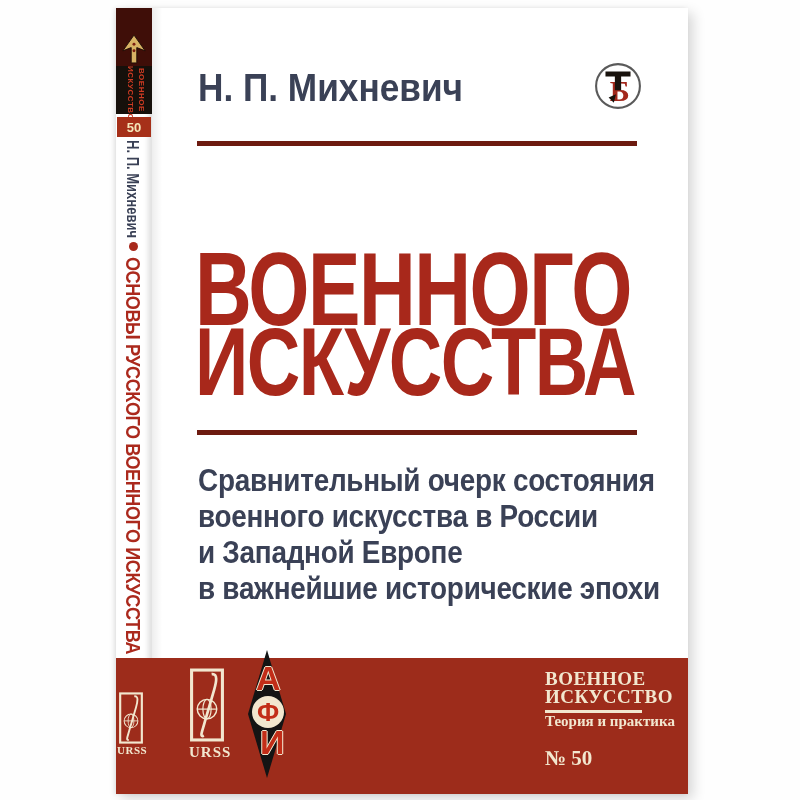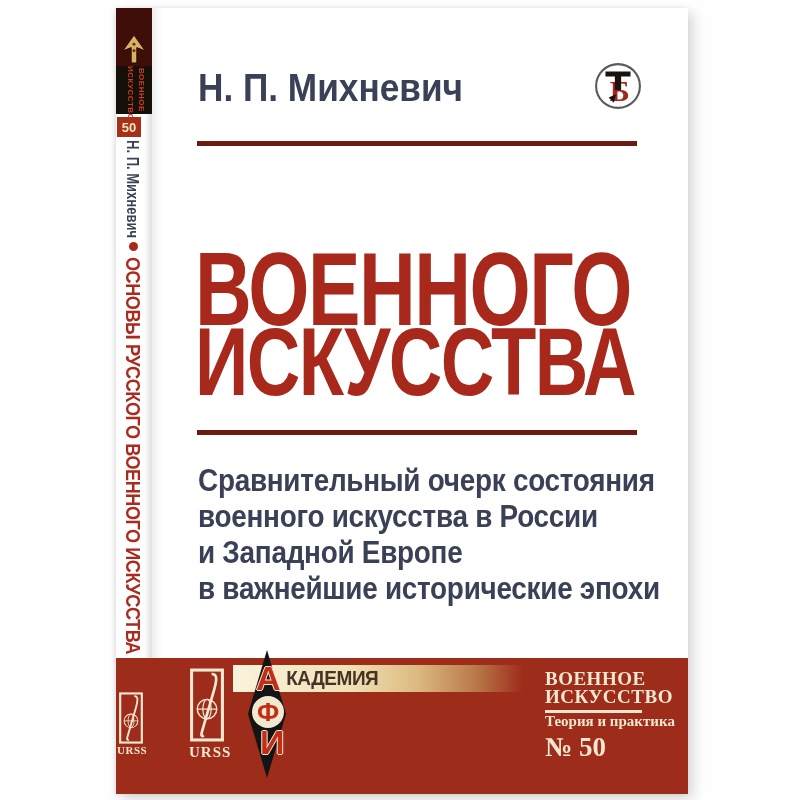--- a/index.html
+++ b/index.html
@@ -9,21 +9,21 @@
         box-shadow:5px 5px 12px rgba(0,0,0,.16), -2px 0 4px rgba(0,0,0,.08);}
   
   .spine{position:absolute;left:0;top:0;width:36px;height:100%;background:#fff;
          box-shadow:inset -4px 0 5px rgba(0,0,0,.12);}
   .sp-top{position:absolute;left:0;top:0;width:36px;height:58px;background:#3f0e08;
           border-bottom:2px solid #1a0a06;display:flex;align-items:flex-end;justify-content:center;}
   .sp-top svg{margin-bottom:1px;}
   .sp-black{position:absolute;left:0;top:58px;width:36px;height:48px;background:#16100b;
             writing-mode:vertical-rl;text-orientation:mixed;text-align:center;padding-right:5px;box-sizing:border-box;}
   .sp-black span{display:block;font-size:8px;font-weight:bold;color:#cf3b23;letter-spacing:.5px;line-height:11px;}
-  .sp-num{position:absolute;left:1px;top:109px;width:24px;height:20px;background:#a63019;
+  .sp-num{position:absolute;left:1px;top:109px;width:34px;height:20px;background:#a63019;
           color:#f5e6b8;font-size:13px;font-weight:bold;display:flex;align-items:center;justify-content:center;}
   .vert{writing-mode:vertical-rl;text-orientation:mixed;white-space:nowrap;}
   .sp-author{position:absolute;left:7px;top:132px;font-size:16px;font-weight:bold;color:#3a4156;
              transform-origin:left top;}
   .sp-dot{position:absolute;left:13px;top:234px;width:9px;height:9px;border-radius:50%;background:#a8291c;}
   .sp-title{position:absolute;left:5px;top:249px;font-size:21px;font-weight:bold;color:#ab291d;
             letter-spacing:-.5px;transform-origin:left top;}
   
   .front{position:absolute;left:36px;top:0;width:536px;height:100%;
          background:linear-gradient(90deg,rgba(0,0,0,.07),rgba(0,0,0,0) 10px);}
@@ -59,21 +59,21 @@
   .afi-a{left:140px;top:3px;font-size:34px;}
   .afi-i{left:144px;top:67px;font-size:34px;}
   .afi-circle{position:absolute;left:136px;top:38px;width:32px;height:32px;border-radius:50%;
               background:#f2e7cf;display:flex;align-items:center;justify-content:center;}
   .afi-circle b{font-size:26px;font-weight:bold;color:#c22d18;line-height:1;}
   .series-block{position:absolute;left:429px;top:12px;color:#f2e7cf;
                 font-family:"Liberation Serif",serif;font-weight:bold;}
   .sb-l1,.sb-l2{font-size:19px;line-height:17.5px;letter-spacing:.5px;}
   .sb-rule{width:97px;height:3px;background:#f2e7cf;margin-top:5px;}
   .sb-sub{font-size:15px;}
-  .sb-num{font-size:27px;margin-top:2px;}
+  .sb-num{font-size:21px;margin-top:16px;}
 </style>
 </head>
 <body>
 
 <div class="stage">
   <div class="book">
 
     <div class="spine">
       <div class="sp-top">
         <svg width="26" height="32" viewBox="0 0 28 34">
@@ -131,23 +131,20 @@
         <svg width="36" height="74" viewBox="0 0 34 72">
           <rect x="2" y="2" width="30" height="68" fill="none" stroke="#f2e7cf" stroke-width="3"></rect>
           <circle cx="17" cy="40" r="9.5" fill="none" stroke="#f2e7cf" stroke-width="1.4"></circle>
           <ellipse cx="17" cy="40" rx="4" ry="9.5" fill="none" stroke="#f2e7cf" stroke-width="1.2"></ellipse>
           <line x1="7.5" y1="40" x2="26.5" y2="40" stroke="#f2e7cf" stroke-width="1.2"></line>
           <path d="M21.5 6 C28 5 26 14 24 21 L15 52 C13 60 9 68 14 66" fill="none" stroke="#f2e7cf" stroke-width="2.6"></path>
         </svg>
         <div class="urss-label">URSS</div>
       </div>
 
-      <div class="bar bar1">
-        <span>КАДЕМИЯ</span>
-      </div>
       <div class="afi-diamond"></div>
       <span class="afi-letter afi-a">А</span>
       <span class="afi-circle">
         <b>Ф</b>
       </span>
       <span class="afi-letter afi-i">И</span>
 
       <div class="series-block">
         <div class="sb-l1">ВОЕННОЕ</div>
         <div class="sb-l2">ИСКУССТВО</div>

